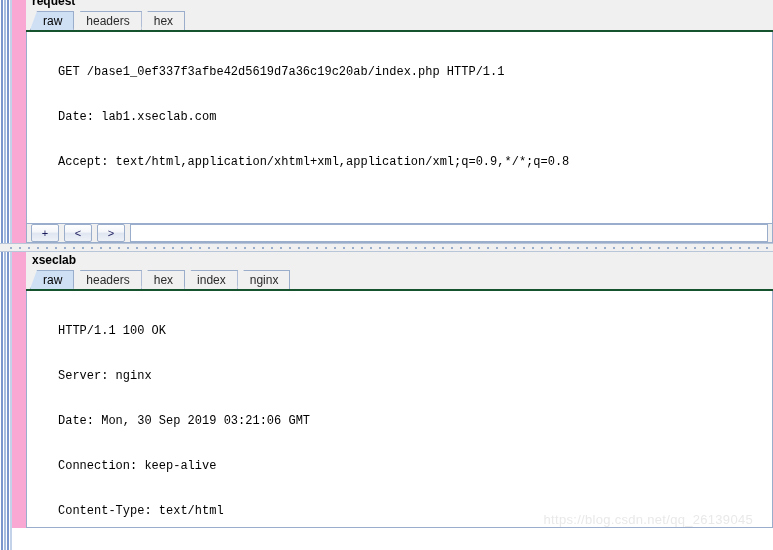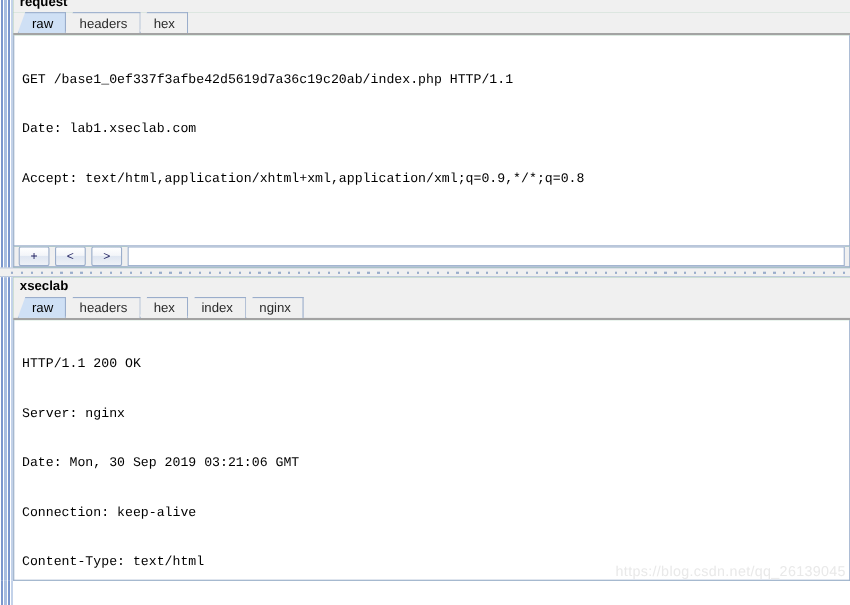--- a/index.html
+++ b/index.html
@@ -37,42 +37,43 @@
   .panel {
     display: flex;
     flex-direction: row;
     width: 773px;
     box-sizing: border-box;
   }
 
   .panel-body {
     flex: 1 1 auto;
     min-width: 0;
-    background: #15803d;
+    background: #f9a8d4;
     display: flex;
     flex-direction: column;
+    padding-left: 14px;
   }
 
   
   .section-caption {
     font-weight: bold;
     font-size: 12px;
     color: #000;
     padding: 2px 0 3px 6px;
     background: #f0f0f0;
     line-height: 13px;
   }
 
   
   .tabstrip {
     display: flex;
     background: #f0f0f0;
     padding-left: 4px;
     height: 22px;
-    border-bottom: 2px solid #a3a3a3;
+    border-bottom: 2px solid #14532d;
     box-sizing: border-box;
   }
   .tab {
     position: relative;
     height: 19px;
     line-height: 19px;
     padding: 0 11px 0 13px;
     font-size: 12px;
     color: #2b2b2b;
     background: #f0f0f0;
@@ -115,20 +116,21 @@
     font-family: "Liberation Mono", "DejaVu Sans Mono", monospace;
     font-size: 12px;
     line-height: 15px;
     white-space: pre;
     padding: 3px 0 0 0;
     color: #000;
   }
   .msg-lines .ln {
     padding-left: 7px;
     height: 15px;
+    margin-left: 24px;
   }
 
   
   .toolbar {
     display: flex;
     align-items: center;
     height: 26px;
     background: #f0f0f0;
     border: 1px solid #9aadcb;
     border-top: none;
@@ -182,21 +184,21 @@
     background-image: repeating-linear-gradient(
       to right,
       #9aadcb 0px, #9aadcb 2px,
       transparent 2px, transparent 9px
     );
   }
 
   
   .watermark {
     position: absolute;
-    right: 4px;
+    right: 20px;
     bottom: 23px;
     font-family: "Liberation Sans", sans-serif;
     font-size: 13px;
     color: #e9e9e9;
     letter-spacing: .3px;
     user-select: none;
     pointer-events: none;
     white-space: nowrap;
   }
 
@@ -259,21 +261,21 @@
     <div class="tabstrip">
       <div class="tab selected">raw</div>
       <div class="tab">headers</div>
       <div class="tab">hex</div>
       <div class="tab">index</div>
       <div class="tab">nginx</div>
     </div>
 
     <div class="msg-area">
       <div class="msg-lines">
-        <div class="ln">HTTP/1.1 200 OK</div>
+        <div class="ln">HTTP/1.1 100 OK</div>
         <div class="ln">Server: nginx</div>
         <div class="ln">Date: Mon, 30 Sep 2019 03:21:06 GMT</div>
         <div class="ln">Connection: keep-alive</div>
         <div class="ln">Content-Type: text/html</div>
         
         
         
 
         
         

